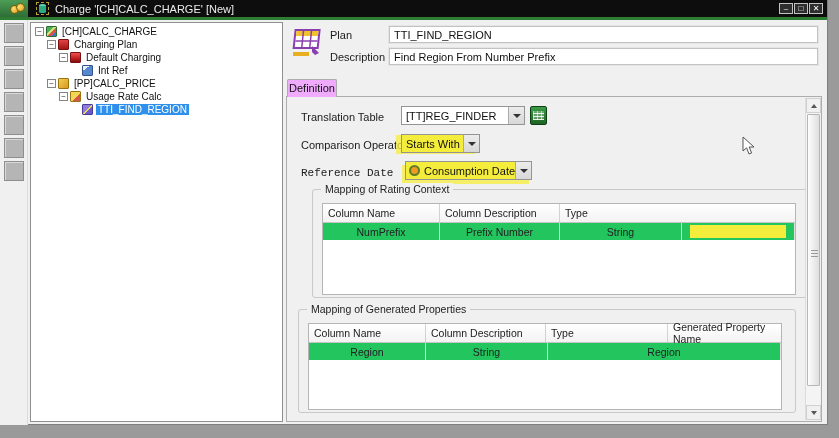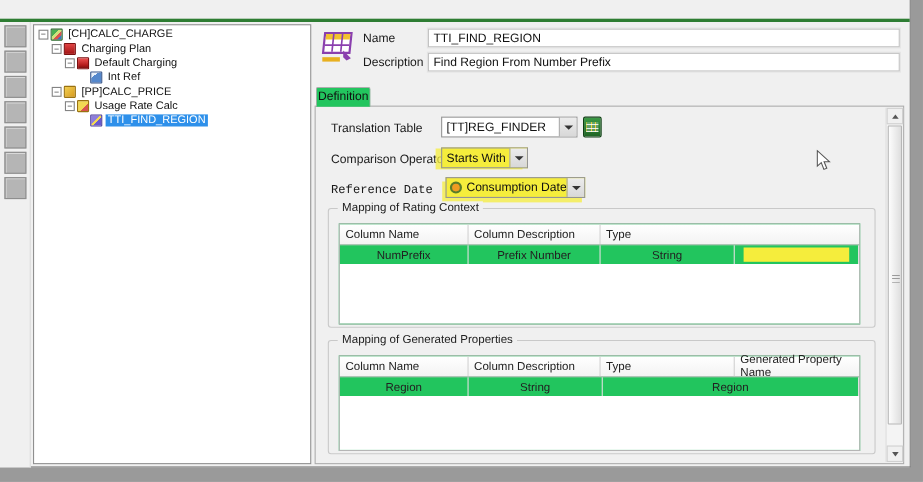--- a/index.html
+++ b/index.html
@@ -54,21 +54,21 @@
   .tree-label.selected { background:#2e90ea; color:#fff; }
 
   
   .hdr-icon { position:absolute; left:292px; top:26px; width:30px; height:32px; }
   .form-label { position:absolute; font-size:11px; color:#1a1a1a; }
   .txt-input { position:absolute; left:389px; width:429px; height:17px; background:#fff;
                border:1px solid #c3c3c3; box-shadow:0 0 0 1px #e4e4e4; font-family:"Liberation Sans",sans-serif;
                font-size:11px; color:#111; padding:0 4px; }
 
   
-  .tab { position:absolute; left:287px; top:79px; width:50px; height:18px; background:#22c55e;
+  .tab { position:absolute; left:287px; top:79px; width:50px; height:18px; background:#f0abfc;
          border:1px solid #adadad; border-bottom:none; border-radius:2px 2px 0 0; z-index:3;
          font-size:11px; color:#111; text-align:center; line-height:16px; }
   .tab-panel { position:absolute; left:286px; top:96px; width:536px; height:326px; background:#f0f0f0;
                border:1px solid #adadad; z-index:2; }
 
   
   .combo { position:absolute; height:19px; background:#fff; border:1px solid #949494; display:flex; align-items:center; }
   .combo .val { flex:1 1 auto; font-size:11px; color:#111; padding-left:4px; white-space:nowrap; overflow:hidden; }
   .combo .drop { flex:0 0 16px; height:100%; background:linear-gradient(#ececec,#d8d8d8); border-left:1px solid #aaa;
                  display:flex; align-items:center; justify-content:center; }
@@ -110,20 +110,35 @@
            background:repeating-linear-gradient(0deg,#9a9a9a 0 1px,transparent 1px 3px); }
 
   .cursor { position:absolute; left:742px; top:136px; z-index:9; }
 </style>
 </head>
 <body>
 
 <div id="app">
   <div class="window">
 
+    <div class="titlebar">
+      <div class="appicon">
+        <div class="coin c1"></div>
+          <div class="coin c2"></div>
+      </div>
+      <div class="childicon">
+          <div class="cyl"></div>
+        </div>
+      <div class="title-text">Charge '[CH]CALC_CHARGE' [New]</div>
+      <div class="winbtns">
+        <div class="winbtn">–</div>
+        <div class="winbtn">□</div>
+        <div class="winbtn">✕</div>
+      </div>
+    </div>
     <div class="green-stripe"></div>
 
     <div class="left-toolbar">
       <div class="tool-btn"></div>
       <div class="tool-btn"></div>
       <div class="tool-btn"></div>
       <div class="tool-btn"></div>
       <div class="tool-btn"></div>
       <div class="tool-btn"></div>
       <div class="tool-btn"></div>
@@ -171,21 +186,21 @@
       <g transform="skewX(-6) translate(4,2)">
         <rect x="0" y="2" width="24" height="18" fill="#ffffff" stroke="#8a3fae" stroke-width="2"></rect>
         <rect x="1" y="3" width="22" height="5" fill="#f2c12e"></rect>
         <line x1="8" y1="3" x2="8" y2="19" stroke="#8a3fae" stroke-width="1.5"></line>
         <line x1="16" y1="3" x2="16" y2="19" stroke="#8a3fae" stroke-width="1.5"></line>
         <line x1="1" y1="13" x2="23" y2="13" stroke="#8a3fae" stroke-width="1.5"></line>
       </g>
       <rect x="1" y="26" width="16" height="4" fill="#e8b020"></rect>
       <path d="M20 20 l7 7 -4 2 -3 -3 z" fill="#8a3fae"></path>
     </svg>
-    <div class="form-label" style="left:330px; top:29px;">Name</div>
+    <div class="form-label" style="left:330px; top:29px;">Plan</div>
     <input class="txt-input" style="top: 26px;" value="TTI_FIND_REGION">
     <div class="form-label" style="left:330px; top:51px;">Description</div>
     <input class="txt-input" style="top: 48px;" value="Find Region From Number Prefix">
 
     <div class="tab">Definition</div>
     <div class="tab-panel">
 
       <div class="form-label" style="left:14px; top:14px;">Translation Table</div>
       <div class="combo" style="left:114px; top:9px; width:124px;">
         <div class="val">[TT]REG_FINDER</div>
@@ -207,21 +222,21 @@
 
       <div class="form-label" style="left:14px; top:70px;font-family:Liberation Mono, monospace;">Reference Date</div>
       <div class="combo hl" style="left:118px; top:64px; width:127px; box-shadow:-3px 4px 0 rgba(245,237,60,.75);">
         <div class="radio-dot"></div>
         <div class="val">Consumption Date</div>
         <div class="drop">
             <div class="caret"></div>
           </div>
       </div>
 
-      <div class="groupbox" style="left:11px; top:92px; height:109px;">
+      <div class="groupbox" style="left:25px; top:92px; height:109px;">
         <div class="group-title">Mapping of Rating Context</div>
         <div class="maptable">
           <div class="trow head">
             <div class="tcell c1">Column Name</div>
             <div class="tcell c2">Column Description</div>
             <div class="tcell c3">Type</div>
           </div>
           <div class="trow data">
             <div class="tcell c1">NumPrefix</div>
             <div class="tcell c2">Prefix Number</div>

